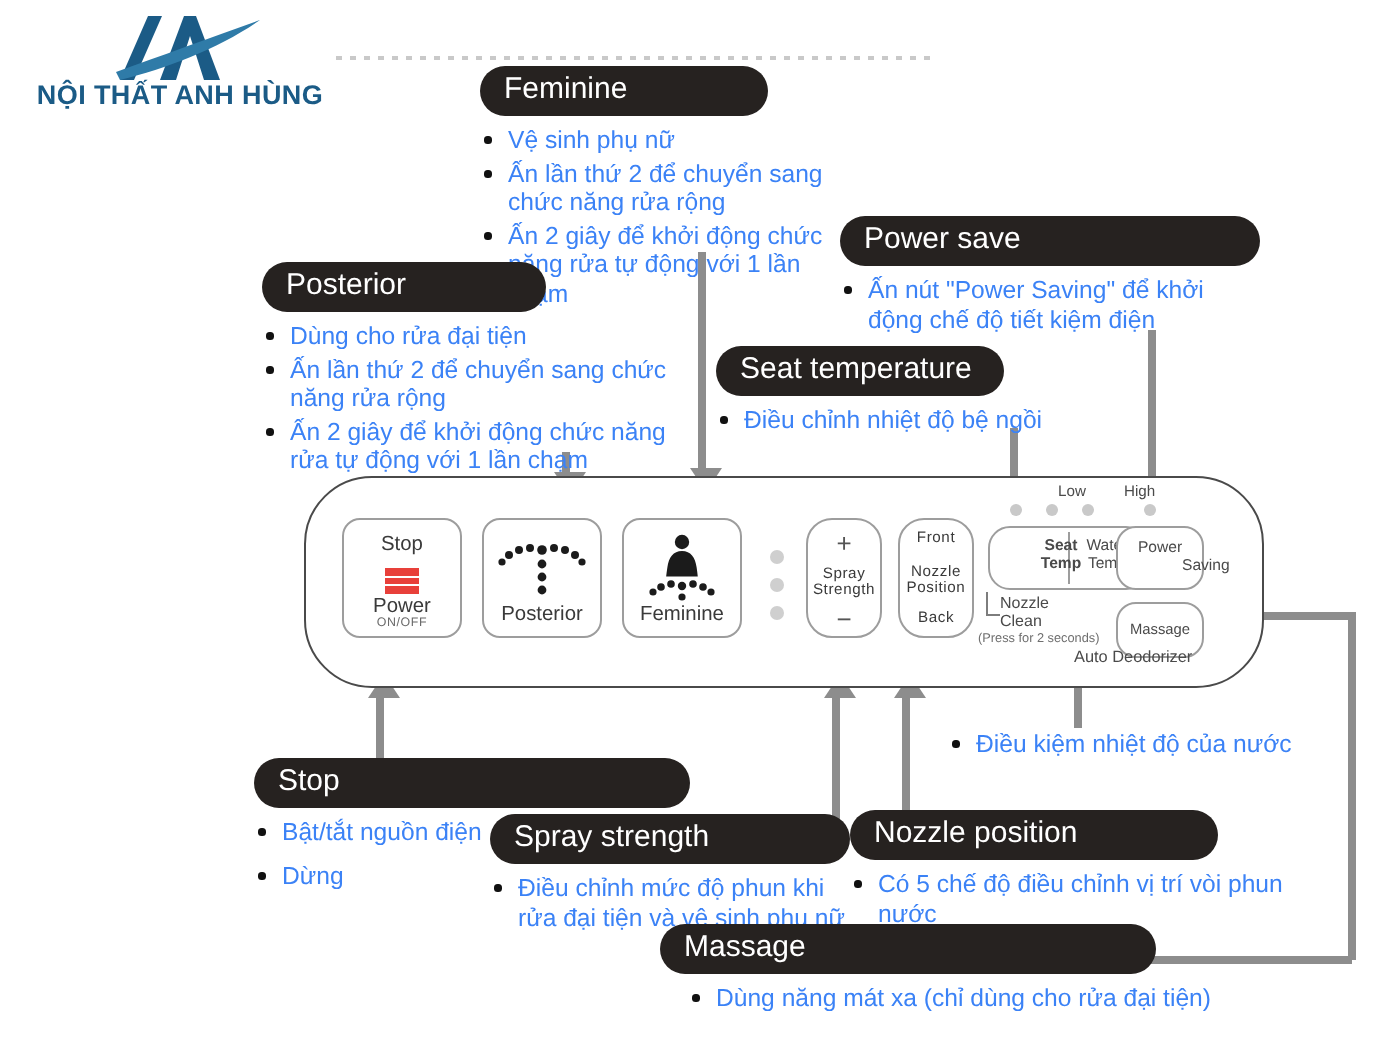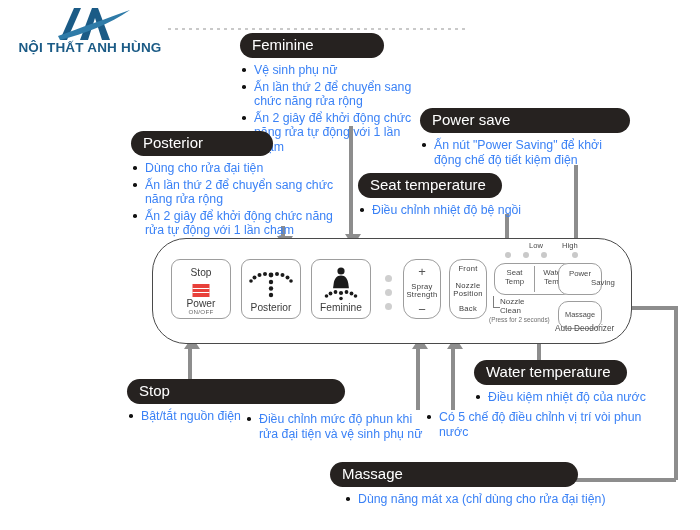--- a/index.html
+++ b/index.html
@@ -101,21 +101,21 @@
     position:absolute;border:1.4px solid #9d9d9d;border-radius:10px;background:#fff;
     text-align:center;color:#4a4a4a;
   }
   .lowhigh{position:absolute;font-size:7.6px;color:#4a4a4a;padding-left:28px;}
   .leddot{position:absolute;width:6px;height:6px;border-radius:50%;background:#c9c9c9;}
 
   .nozzle-clean{position:absolute;left:500px;top:297px;font-size:8px;line-height:9px;color:#4a4a4a;}
   .nozzle-bracket{position:absolute;left:493px;top:296px;width:6px;height:11px;
                   border-left:1.3px solid #7d7d7d;border-bottom:1.3px solid #7d7d7d;}
   .press2{position:absolute;left:489px;top:316px;font-size:6.4px;color:#6f6f6f;white-space:nowrap;}
-  .deod{position:absolute;left:555px;top:324px;font-size:8.2px;color:#4a4a4a;white-space:nowrap;}
+  .deod{position:absolute;left:537px;top:324px;font-size:8.2px;color:#4a4a4a;white-space:nowrap;}
 
   .dashes{position:absolute;left:168px;top:28px;width:300px;height:2px;
           background:repeating-linear-gradient(to right,#c9c9c9 0 3px,transparent 3px 7px);}
 </style>
 </head>
 <body>
 
 <div class="stage">
 
   <div class="brand">
@@ -232,21 +232,21 @@
     </div>
 
     <div class="lowhigh" style="left:348px;top:2px;">Low</div>
     <div class="lowhigh" style="left:381px;top:2px;">High</div>
     <div class="leddot" style="left:352px;top:13px;"></div>
     <div class="leddot" style="left:370px;top:13px;"></div>
     <div class="leddot" style="left:388px;top:13px;"></div>
 
     <div class="pairbtn" style="left:341px;top:24px;">
       <div class="divider"></div>
-      <div class="half" style="left:0;">
+      <div class="half" style="left:16px;font-weight:bold;">
         <div>Seat</div>
         <div>Temp</div>
       </div>
       <div class="half" style="left:50%;">
         <div>Water</div>
         <div>Temp</div>
       </div>
     </div>
 
     <div class="leddot" style="left:419px;top:13px;"></div>
@@ -294,40 +294,42 @@
   </div>
 
   <div class="callout" style="left:358px;top:173px;width:190px;">
     <div class="pill">Seat temperature</div>
     <ul class="blist">
       <li>Điều chỉnh nhiệt độ bệ ngồi</li>
     </ul>
   </div>
 
   <div class="callout" style="left:474px;top:360px;width:190px;">
-    <div class="pill">Water temperature</div>
     <ul class="blist">
       <li>Điều kiệm nhiệt độ của nước</li>
     </ul>
   </div>
 
   <div class="callout" style="left:127px;top:379px;width:150px;">
     <div class="pill widest">Stop</div>
     <ul class="blist loose">
       <li>Bật/tắt nguồn điện</li>
+      <li>Dừng</li>
     </ul>
   </div>
 
   <div class="callout" style="left:245px;top:407px;width:185px;">
+    <div class="pill wide">Spray strength</div>
     <ul class="blist">
       <li>Điều chỉnh mức độ phun khi rửa đại tiện và vệ sinh phụ nữ</li>
     </ul>
   </div>
 
   <div class="callout" style="left:425px;top:405px;width:245px;">
+    <div class="pill wide">Nozzle position</div>
     <ul class="blist">
       <li>Có 5 chế độ điều chỉnh vị trí vòi phun nước</li>
     </ul>
   </div>
 
   <div class="callout" style="left:330px;top:462px;width:300px;">
     <div class="pill widest">Massage</div>
     <ul class="blist" style="margin-left:14px;">
       <li>Dùng năng mát xa (chỉ dùng cho rửa đại tiện)</li>
     </ul>

